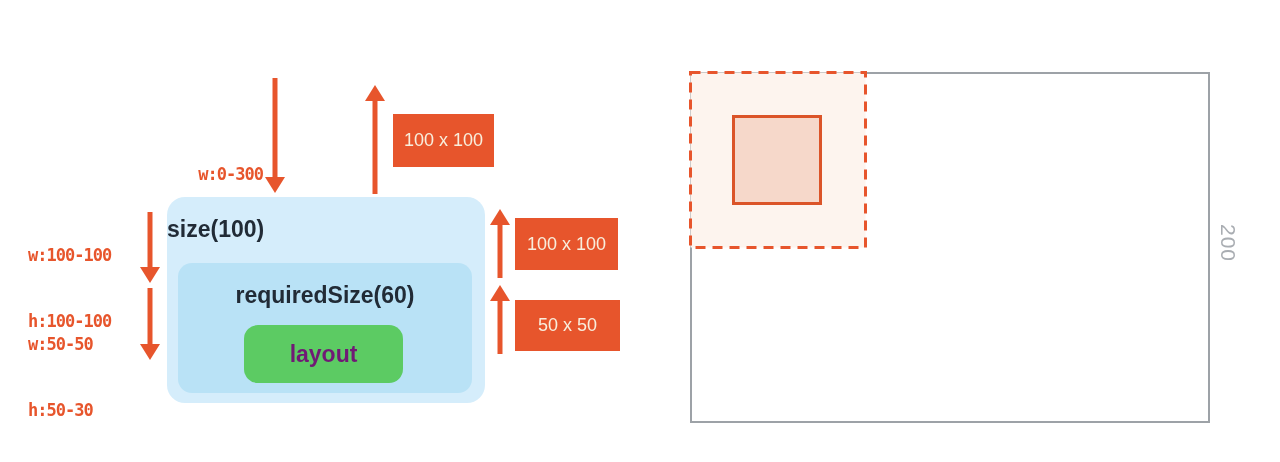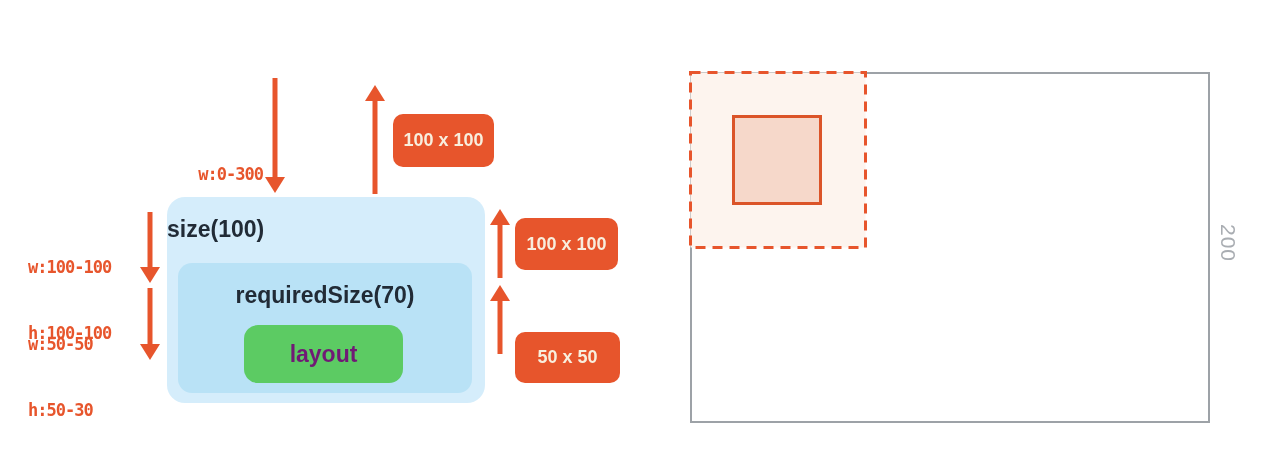--- a/index.html
+++ b/index.html
@@ -63,29 +63,29 @@
   }
   .layout-chip{
     left:244px;top:325px;width:159px;height:58px;
     background:var(--layout-green);
     border-radius:14px;
     text-align:center;line-height:58px;
     font-size:23px;font-weight:600;color:#701a75;
   }
   .badge{
     background:var(--accent-orange);
-    border-radius:10px;
+    border-radius:0;
     color:var(--badge-text);
-    font-size:18px;font-weight:700;
+    font-size:18px;font-weight:400;
     display:flex;align-items:center;justify-content:center;
     white-space:nowrap;
   }
   .badge-top   {left:393px;top:114px;width:101px;height:53px;}
   .badge-right1{left:515px;top:218px;width:103px;height:52px;}
-  .badge-right2{left:515px;top:300px;width:105px;height:51px;margin-top:32px;}
+  .badge-right2{left:515px;top:300px;width:105px;height:51px;}
 
   
   .bounds-rect{
     left:690px;top:72px;width:520px;height:351px;
     border:2px solid var(--gray-border);
     background:#ffffff;
   }
   .dim-label{
     color:var(--gray-label);
     font-size:21px;font-weight:500;
@@ -130,27 +130,27 @@
   </svg>
 
   <div class="abs badge badge-top">
     <span>100 x 100</span>
   </div>
 
   <div class="abs size-box"></div>
   <div class="abs size-box-label">size(100)</div>
 
   <div class="abs required-box"></div>
-  <div class="abs required-box-label">requiredSize(70)</div>
+  <div class="abs required-box-label">requiredSize(60)</div>
 
   <div class="abs layout-chip">
     <span>layout</span>
   </div>
 
-  <div class="abs constraint-label" style="left:28px;top:212px;text-align:center;">
+  <div class="abs constraint-label" style="left:28px;top:200px;text-align:center;">
     <div>w:100-100</div>
     <div>h:100-100</div>
   </div>
 
   <svg class="abs arrow" style="left:139px;top:212px" width="22" height="72" viewBox="0 0 22 72">
     <line x1="11" y1="0" x2="11" y2="56"></line>
     <polygon points="1,55 21,55 11,71"></polygon>
   </svg>
 
   <div class="abs constraint-label" style="left:28px;top:289px;">

